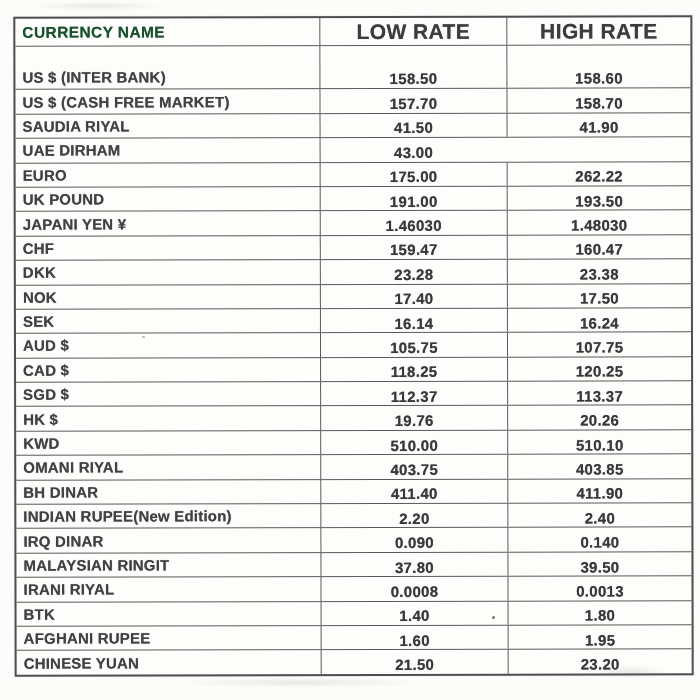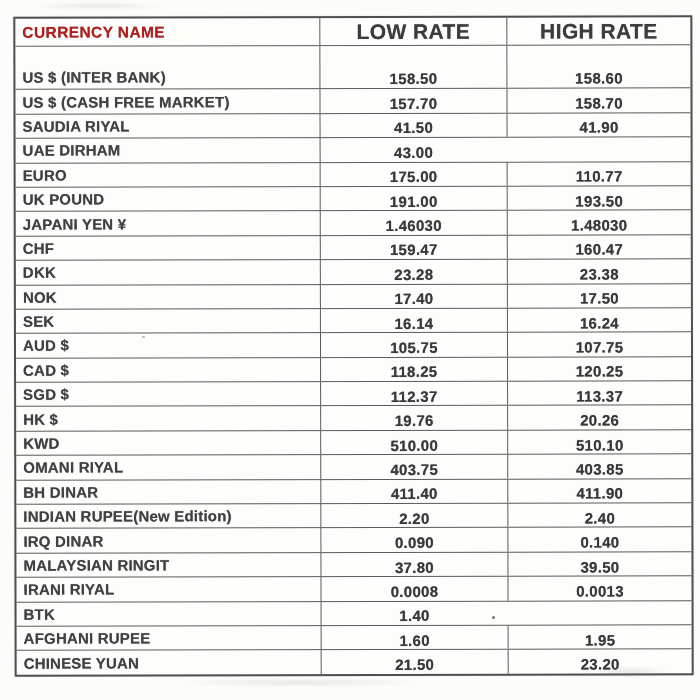--- a/index.html
+++ b/index.html
@@ -56,21 +56,21 @@
   .name-cell {
     padding-left: 7px;
     font-size: 15px;
     font-weight: 700;
     color: #414141;
     letter-spacing: 0.2px;
     text-shadow: 0 0 0.7px rgba(70,70,70,0.75);
   }
   .header-row .name-cell {
     font-size: 15.5px;
-    color: #b91c1c;
+    color: #14532d;
     letter-spacing: 0.4px;
   }
   .rate-head {
     font-size: 21px;
     font-weight: 700;
     color: #3c3c3c;
     letter-spacing: 0.4px;
     text-shadow: 0 0 0.7px rgba(70,70,70,0.75);
   }
   .num-cell {
@@ -155,21 +155,21 @@
             <span>43.00</span>
           </div>
   </div>
 
   <div class="row data-row">
     <div class="cell c1 name-cell">EURO</div>
     <div class="cell c2 num-cell">
             <span>175.00</span>
           </div>
     <div class="cell c3 num-cell">
-            <span>110.77</span>
+            <span>262.22</span>
           </div>
   </div>
 
   <div class="row data-row">
     <div class="cell c1 name-cell">UK POUND</div>
     <div class="cell c2 num-cell">
             <span>191.00</span>
           </div>
     <div class="cell c3 num-cell">
             <span>193.50</span>
@@ -333,20 +333,23 @@
           </div>
     <div class="cell c3 num-cell">
             <span>0.0013</span>
           </div>
   </div>
 
   <div class="row data-row">
     <div class="cell c1 name-cell">BTK</div>
     <div class="cell c2 num-cell">
             <span>1.40</span>
+          </div>
+    <div class="cell c3 num-cell">
+            <span>1.80</span>
           </div>
   </div>
 
   <div class="row data-row">
     <div class="cell c1 name-cell">AFGHANI RUPEE</div>
     <div class="cell c2 num-cell">
             <span>1.60</span>
           </div>
     <div class="cell c3 num-cell">
             <span>1.95</span>

